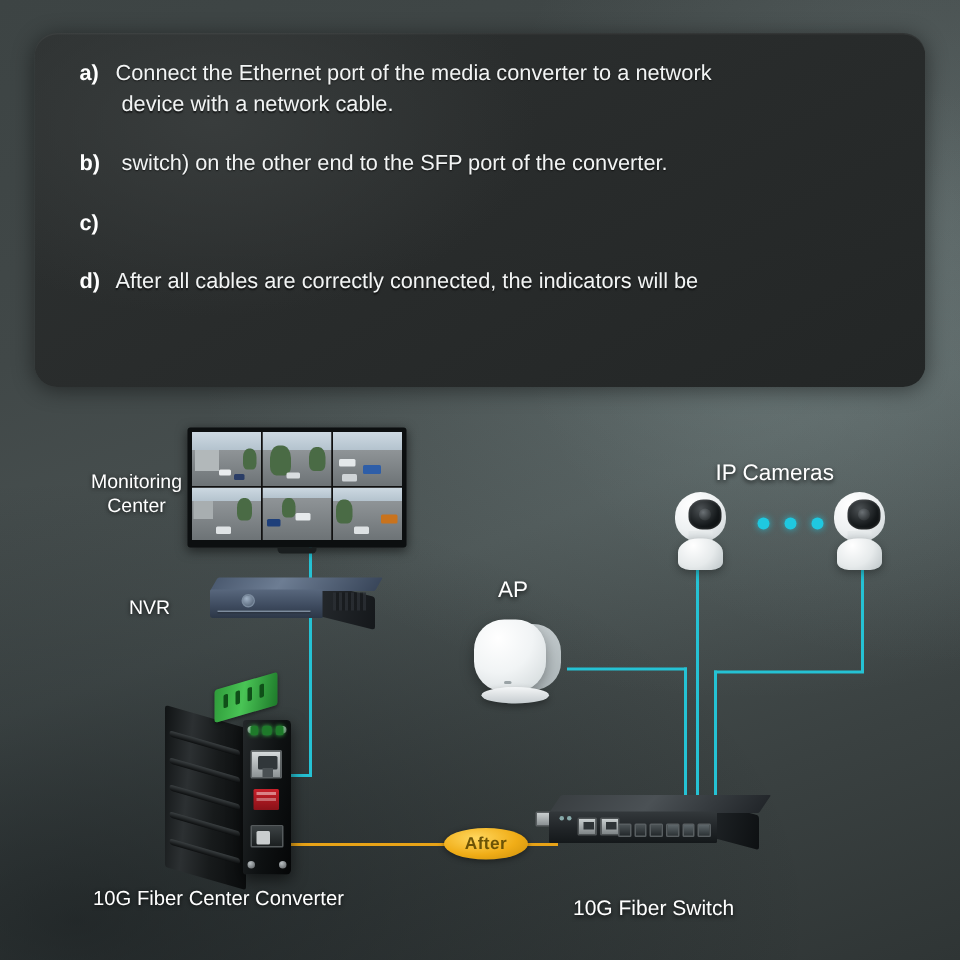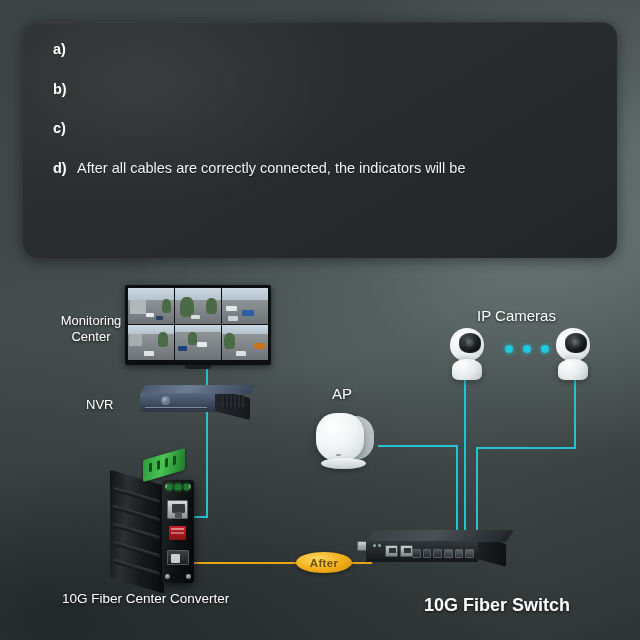--- a/index.html
+++ b/index.html
@@ -236,21 +236,21 @@
   .cam .base {
     position:absolute; left:5px; top:31px; width:30px; height:21px;
     border-radius:45% 45% 26% 26%;
     background:radial-gradient(circle at 34% 22%,#ffffff,#e6eaeb 55%,#bcc4c7);
     box-shadow:0 2px 6px rgba(0,0,0,0.32);
   }
   .dots { position:absolute; left:505px; top:345px; width:44px; height:8px; display:flex; justify-content:space-between; }
   .dots b { width:8px; height:8px; border-radius:50%; background:#1fc8e0; box-shadow:0 0 5px rgba(31,200,224,.8); }
 
   
-  #lbl-switch { left:424px; top:597px; font-size:18px;font-weight:bold; }
+  #lbl-switch { left:382px; top:597px; font-size:14px; }
   #swt { position:absolute; left:366px; top:530px; width:140px; height:40px; }
   #swt .top {
     position:absolute; left:0; top:0; width:140px; height:12px;
     background:linear-gradient(100deg,#3a3f42,#4b5155 45%,#22262a);
     transform:skewX(-34deg); transform-origin:bottom left; border-radius:1px;
   }
   #swt .face {
     position:absolute; left:0; top:11px; width:112px; height:21px;
     background:linear-gradient(#33383b,#1f2326 60%,#14181a);
     border-radius:1px;
@@ -285,25 +285,30 @@
 </head>
 <body>
 
 <div id="stage">
 
   <div class="panel">
     <div class="list">
 
       <div class="item">
         <div class="marker">a)</div>
+        <div class="itext">
+          <span>Connect the Ethernet port of the media converter to a network</span>
+          <span class="ln2">device with a network cable.</span>
+        </div>
       </div>
 
       <div class="item">
         <div class="marker">b)</div>
         <div class="itext">
+          <span class="ln2">switch) on the other end to the SFP port of the converter.</span>
         </div>
       </div>
 
       <div class="item">
         <div class="marker">c)</div>
       </div>
 
       <div class="item">
         <div class="marker">d)</div>
         <div class="itext">

